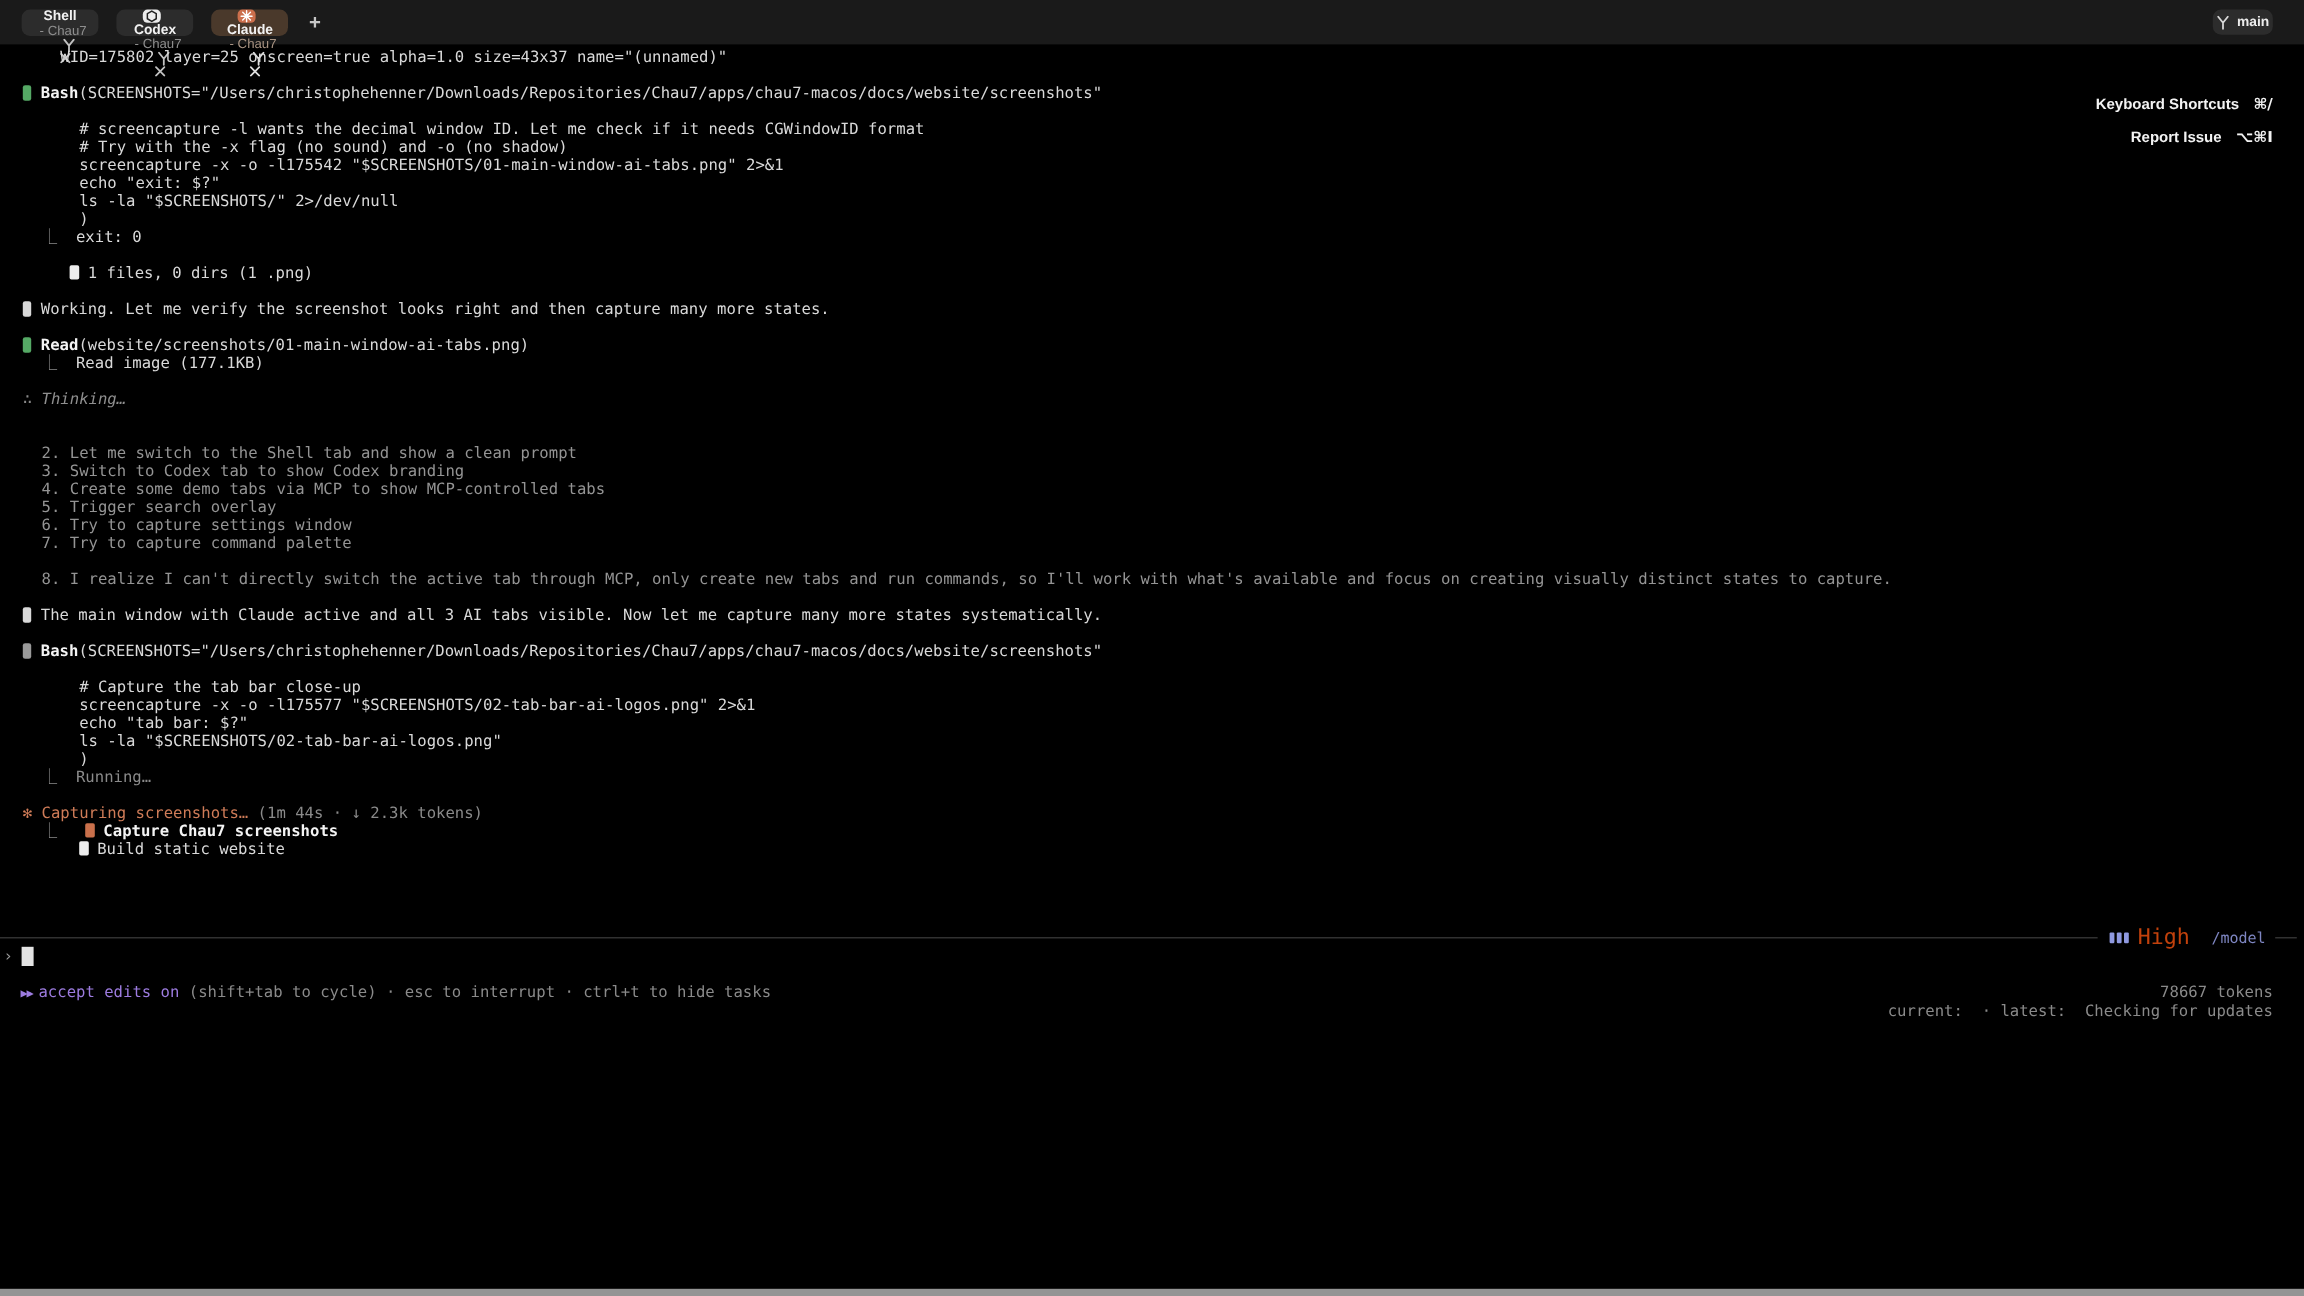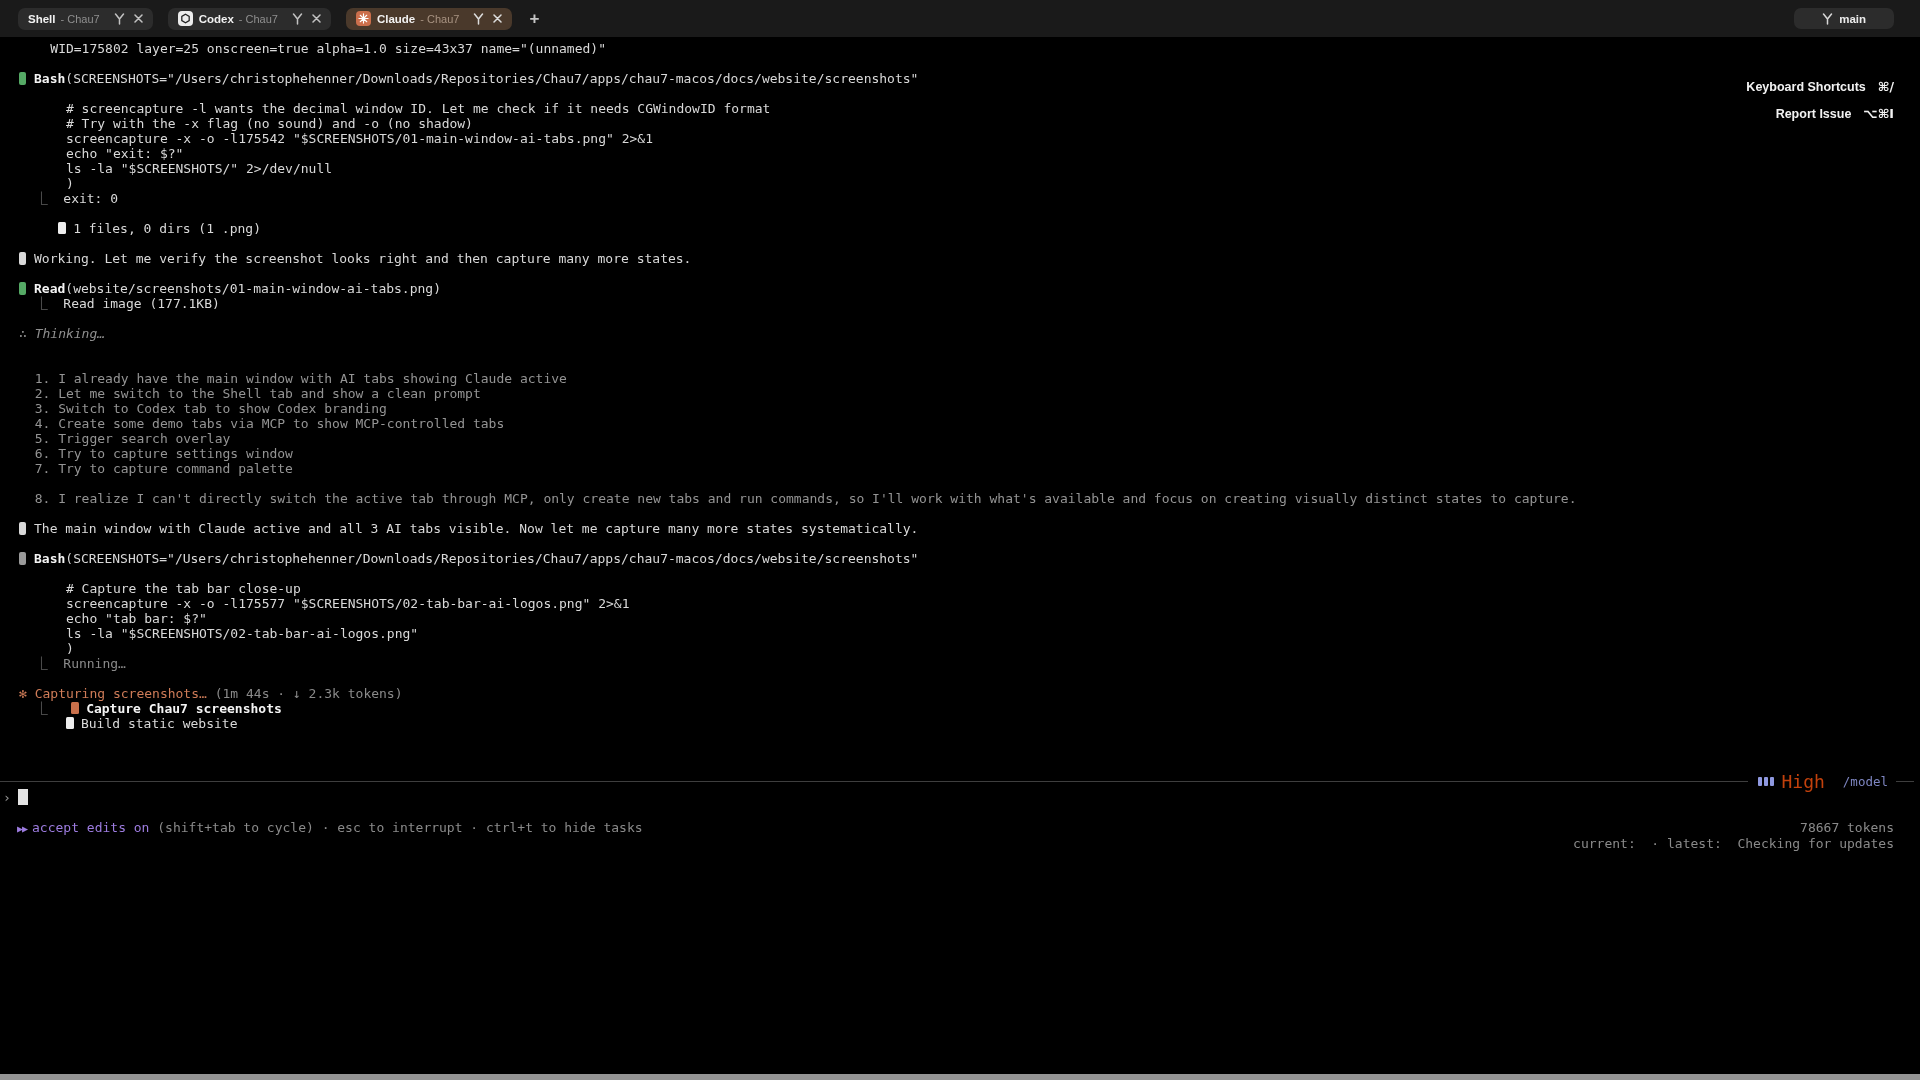--- a/index.html
+++ b/index.html
@@ -5,33 +5,33 @@
   * { box-sizing: border-box; }
   html,body { margin:0; padding:0; }
   body {
     width:1920px; height:1080px; background:#000; overflow:hidden; position:relative;
     font-family:"DejaVu Sans Mono","DejaVu Sans",monospace;
   }
   
   .tabbar { position:absolute; top:0; left:0; right:0; height:37px; background:#1a1a1a;
     display:flex; align-items:center; padding-left:18px; }
   .tab { display:flex; align-items:center; height:22px; background:#2c2c2c; border-radius:7px;
-    padding:0 10px; margin-right:15px; font-family:"Liberation Sans",sans-serif; font-size:11.5px; cursor:default; }
+    padding:0 10px; margin-right:15px; font-family:"Liberation Sans",sans-serif; font-size:11.5px; cursor:default;flex-direction:column; }
   .tab.active { background:#4a392b; }
   .tname { font-weight:bold; color:#f2f2f2; }
   .tsuffix { color:#8f8f8f; margin-left:5px; font-size:11px; }
   .tab.active .tsuffix { color:#a89382; }
   .ticon { width:15px; height:15px; border-radius:4px; display:flex; align-items:center; justify-content:center; margin-right:6px; }
   .ticon.openai { background:#ececec; }
   .ticon.claude { background:#cc6f4c; }
   .tbranch { margin-left:14px; display:flex; }
   .tclose { margin-left:9px; display:flex; }
   .plusbtn { color:#c6c6c6; font-size:17px; font-weight:bold; font-family:"Liberation Sans",sans-serif; margin-left:2px; }
   .mainbadge { position:absolute; right:26px; top:8px; height:21px; background:#2c2c2c; border-radius:7px;
-    display:flex; align-items:center; padding:0 28px; gap:6px;
+    display:flex; align-items:center; padding:0 3px; gap:6px;
     font-family:"Liberation Sans",sans-serif; font-size:11.5px; font-weight:bold; color:#ececec; }
   
   .helphint { position:absolute; right:26px; text-align:right;
     font-family:"Liberation Sans","DejaVu Sans",sans-serif; font-weight:bold; font-size:12.5px; color:#f2f2f2; }
   .helphint .key { margin-left:12px; font-family:"DejaVu Sans",sans-serif; }
   #hint1 { top:79px; } #hint2 { top:106px; }
   
   .term { position:absolute; top:38px; left:0; right:0; padding:3px 0 0 19px; font-size:13px; }
   .line { height:15px; line-height:15px; white-space:pre; color:#d9d9d9; }
   .b  { font-weight:bold; color:#f4f4f4; }
@@ -158,21 +158,20 @@
     <div class="line"><span>     </span><span class="m blk-white"></span><span>1 files, 0 dirs (1 .png)</span></div>
     <div class="line"></div>
     <div class="line"><span class="m bar-light"></span><span>Working. Let me verify the screenshot looks right and then capture many more states.</span></div>
     <div class="line"></div>
     <div class="line"><span class="m bar-green"></span><span class="b">Read</span><span>(website/screenshots/01-main-window-ai-tabs.png)</span></div>
     <div class="line"><span class="d">  ⎿</span><span>  Read image (177.1KB)</span></div>
     <div class="line"></div>
     <div class="line"><span class="d">∴ </span><span class="gi">Thinking…</span></div>
     <div class="line"></div>
     <div class="line"></div>
-    <div class="line"><span class="g">  1. I already have the main window with AI tabs showing Claude active</span></div>
     <div class="line"><span class="g">  2. Let me switch to the Shell tab and show a clean prompt</span></div>
     <div class="line"><span class="g">  3. Switch to Codex tab to show Codex branding</span></div>
     <div class="line"><span class="g">  4. Create some demo tabs via MCP to show MCP-controlled tabs</span></div>
     <div class="line"><span class="g">  5. Trigger search overlay</span></div>
     <div class="line"><span class="g">  6. Try to capture settings window</span></div>
     <div class="line"><span class="g">  7. Try to capture command palette</span></div>
     <div class="line"></div>
     <div class="line"><span class="g">  8. I realize I can't directly switch the active tab through MCP, only create new tabs and run commands, so I'll work with what's available and focus on creating visually distinct states to capture.</span></div>
     <div class="line"></div>
     <div class="line"><span class="m bar-light"></span><span>The main window with Claude active and all 3 AI tabs visible. Now let me capture many more states systematically.</span></div>

